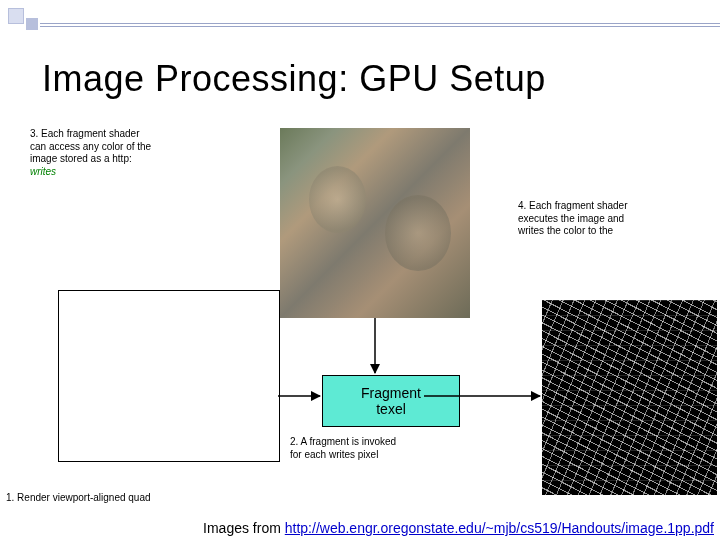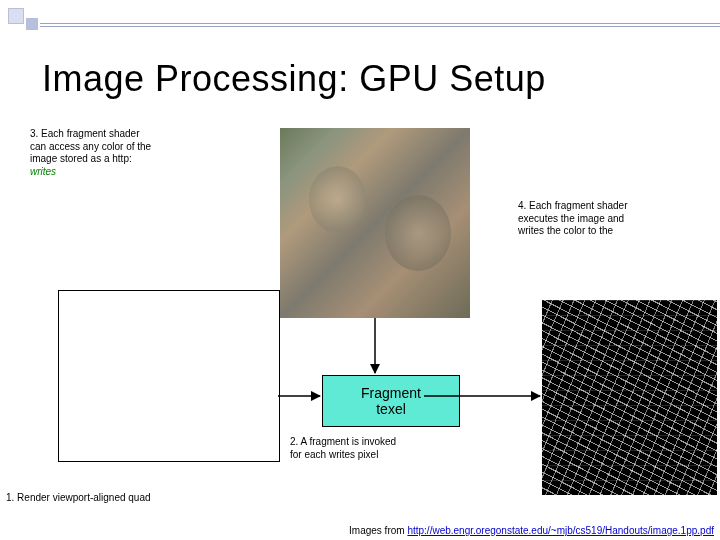--- a/index.html
+++ b/index.html
@@ -102,21 +102,21 @@
     background:
       repeating-linear-gradient(27deg, transparent 0 6px, rgba(255,255,255,.6) 6px 7px),
       repeating-linear-gradient(113deg, transparent 0 9px, rgba(255,255,255,.5) 9px 10px),
       repeating-linear-gradient(0deg, transparent 0 14px, rgba(255,255,255,.15) 14px 15px);
     mix-blend-mode: screen;
   }
   .citation {
     position: absolute;
     right: 6px;
     bottom: 4px;
-    font-size: 10px;
+    font-size: 14px;
     color: #000;
   }
   .citation a { color: #0000cc; text-decoration: underline; }
 </style>
 </head>
 <body>
 
 <div class="slide">
 
   <div class="corner-deco">

